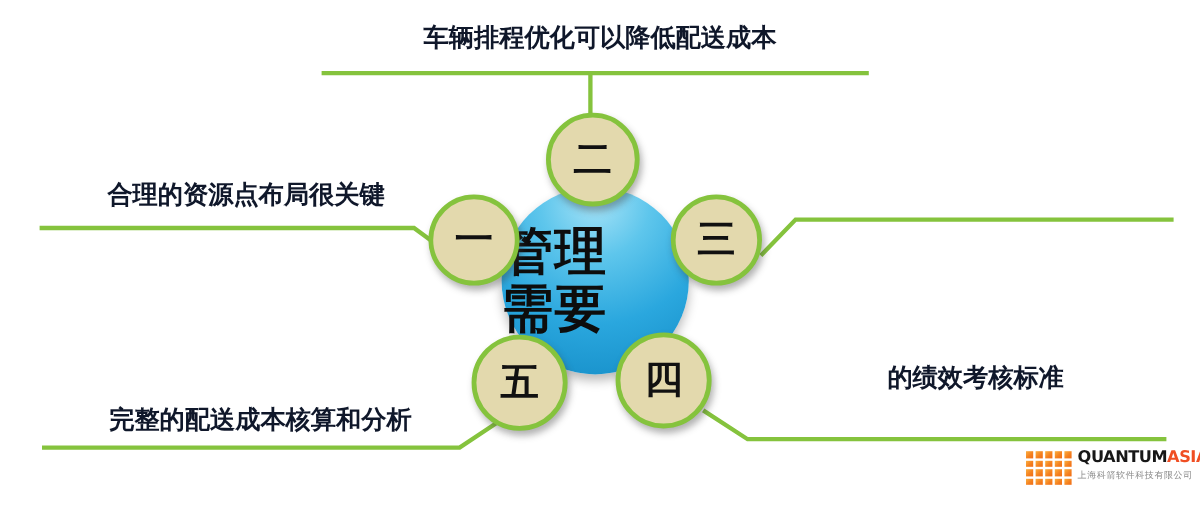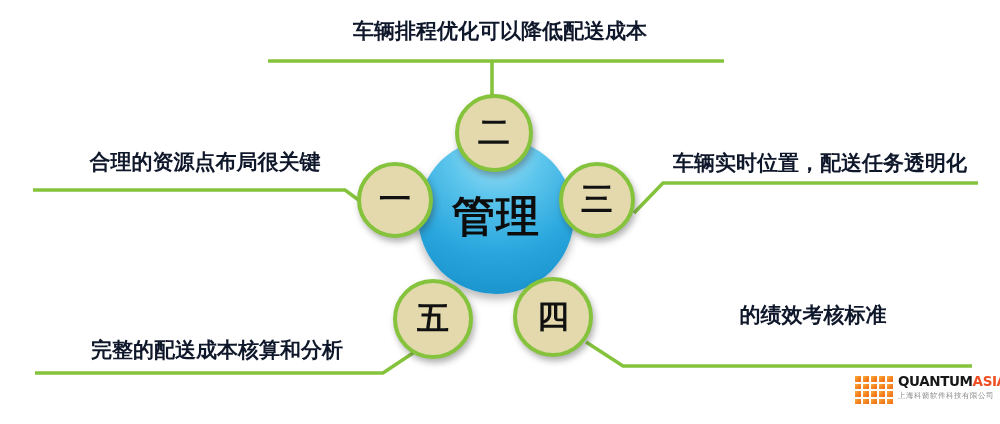--- a/index.html
+++ b/index.html
@@ -16,27 +16,27 @@
     z-index:1;
   }
   .connectors polyline, .connectors line{
     fill:none;
     stroke:#85c33d;
     stroke-width:3.6;
     stroke-linejoin:miter;
   }
   .center-circle{
     position:absolute;
-    left:418px;top:138px;
+    left:418px;top:156px;
     width:156px;height:156px;
     border-radius:50%;
     background:radial-gradient(circle at 50% 8%, #a5e2f7 0%, #5ec6ec 28%, #2aa7de 62%, #148cc6 100%);
     box-shadow:0 5px 9px rgba(0,0,0,0.28);
     z-index:2;
-    display:flex;align-items:center;justify-content:center;
+    display:flex;align-items:center;justify-content:flex-start;
   }
   .center-text{
     text-align:center;
     font-weight:bold;
     font-size:43px;
     line-height:48px;
     color:#0d0d0d;
     letter-spacing:1px;
   }
   .node{
@@ -119,20 +119,21 @@
     <line x1="492" y1="61" x2="492" y2="99"></line>
     <polyline points="33,190 345,190 375,212"></polyline>
     <polyline points="978,183 663,183 634,213"></polyline>
     <polyline points="35,373 383,373 416,351"></polyline>
     <polyline points="972,366 623,366 586,342"></polyline>
   </svg>
 
   <div class="center-circle">
     <div class="center-text">
       <div>管理</div>
+      <div>需要</div>
     </div>
   </div>
 
   <div class="node node-two">
     <span class="numeral">二</span>
   </div>
   <div class="node node-one">
     <span class="numeral">一</span>
   </div>
   <div class="node node-three">
@@ -140,21 +141,20 @@
   </div>
   <div class="node node-five">
     <span class="numeral">五</span>
   </div>
   <div class="node node-four">
     <span class="numeral">四</span>
   </div>
 
   <div class="label label-top">车辆排程优化可以降低配送成本</div>
   <div class="label label-left">合理的资源点布局很关键</div>
-  <div class="label label-right">车辆实时位置，配送任务透明化</div>
   <div class="label label-bottom-left">完整的配送成本核算和分析</div>
   <div class="label label-bottom-right">
     <div>的绩效考核标准</div>
   </div>
 
   <div class="logo">
     <div class="logo-grid">
       <span></span>
         <span></span>
         <span></span>

